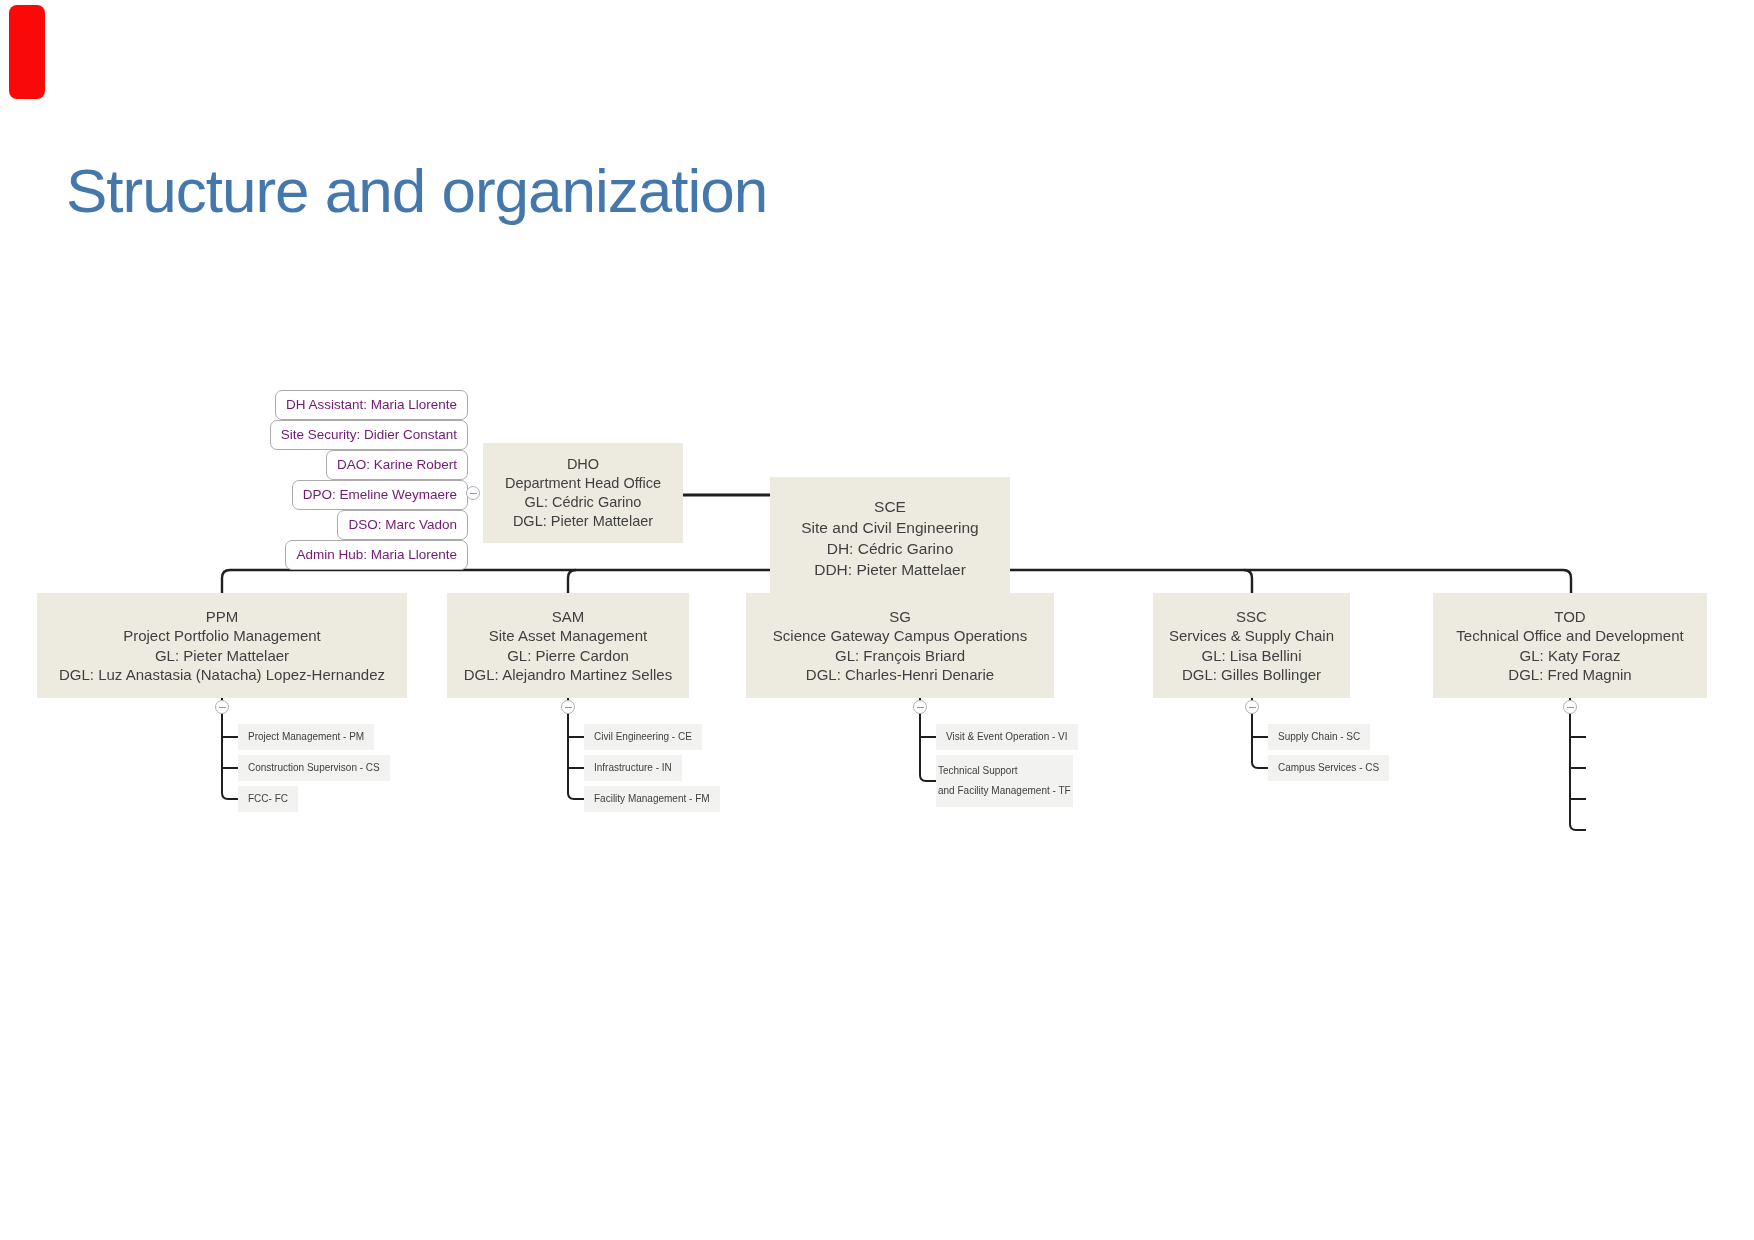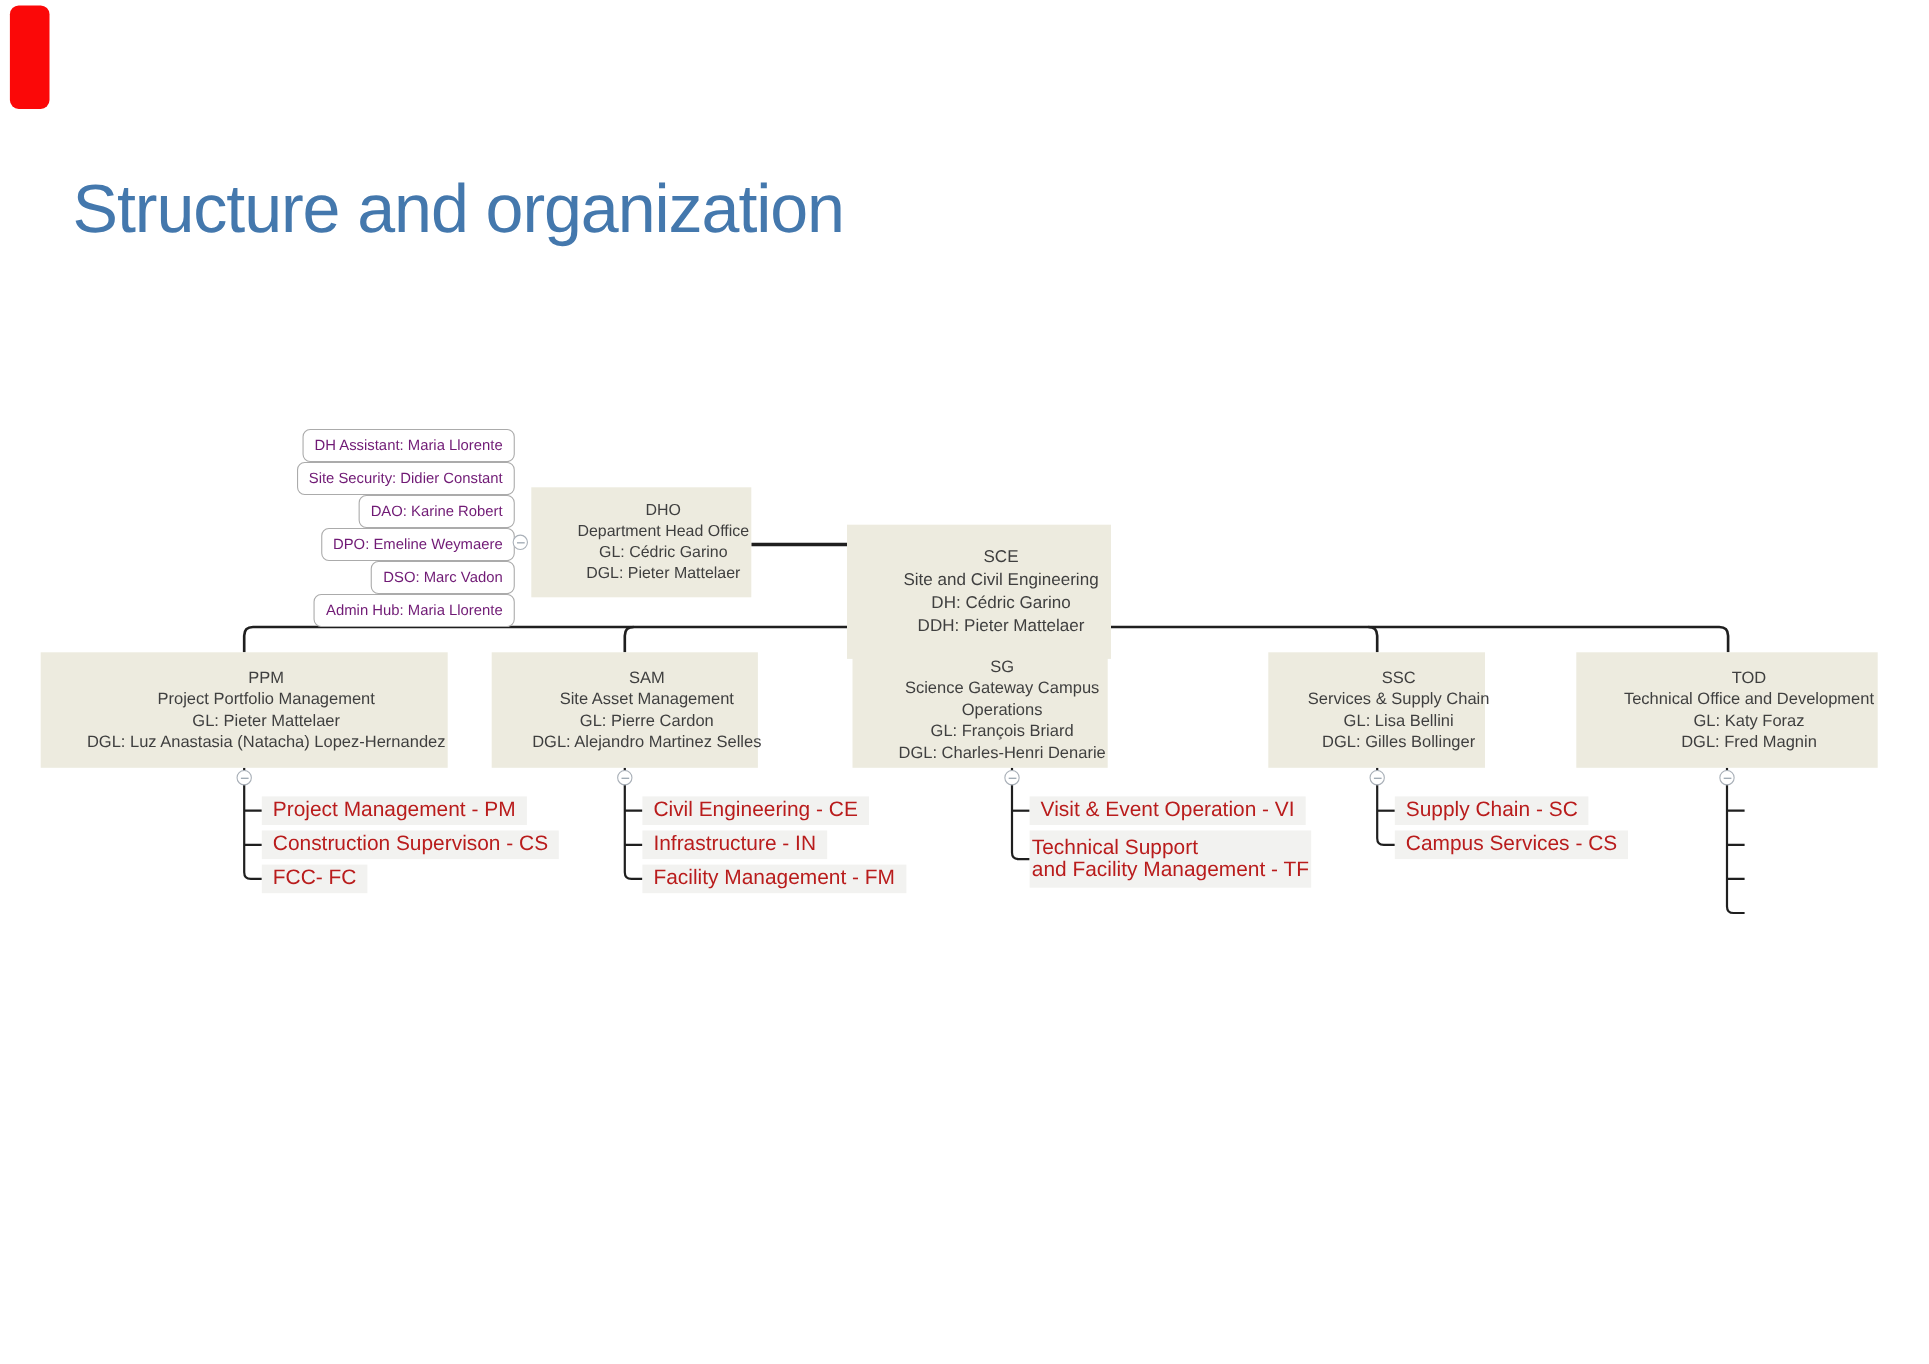--- a/index.html
+++ b/index.html
@@ -17,36 +17,36 @@
 
   
   .assist{position:absolute;right:1286px;height:30px;line-height:28px;
           padding:0 10px;background:#fff;border:1.3px solid #ababab;border-radius:7px;
           font-size:13.5px;color:#701a75;white-space:nowrap;box-sizing:border-box;}
   .a0{top:390px}.a1{top:420px}.a2{top:450px}.a3{top:480px}.a4{top:510px}.a5{top:540px}
 
   
   .box{position:absolute;background:#edebdf;display:flex;flex-direction:column;
        justify-content:center;text-align:center;color:#3f3f3f;}
-  .box div{width:100%;padding-left:20px;}
+  .box div{width:100%;}
   .dho{left:483px;top:443px;width:200px;height:100px;font-size:14.5px;line-height:19px;}
   .sce{left:770px;top:437px;width:240px;height:122px;font-size:15.5px;line-height:21px;margin-top:40px;}
   .dep{top:593px;height:105px;font-size:15px;line-height:19.5px;}
   .dep0{left:37px;width:370px}
   .dep1{left:447px;width:242px}
-  .dep2{left:775px;width:232px}
+  .dep2{left:746px;width:308px}
   .dep3{left:1153px;width:197px}
   .dep4{left:1433px;width:274px}
 
   
   .units{position:absolute;top:724px;display:flex;flex-direction:column;
          align-items:flex-start;gap:5px;}
   .u0{left:238px}.u1{left:584px}.u2{left:936px}.u3{left:1268px}.u4{left:1586px}
   .unit{background:#f2f2f0;height:26px;line-height:26px;padding:0 10px;
-        font-size:19px;color:#b91c1c;white-space:pre-line;}
+        font-size:10px;color:#404040;white-space:pre-line;}
   .unit.multiline{height:auto;line-height:20px;padding:6px 2px;}
 
   
   .collapse{position:absolute;width:14px;height:14px;border-radius:50%;
             background:#fff;border:1.2px solid #a9b0b8;box-sizing:border-box;
             display:flex;align-items:center;justify-content:center;cursor:pointer;}
   .collapse::after{content:"";display:block;width:7px;border-top:1.6px solid #8c98a4;}
   .c-dho{left:466px;top:486px;}
   .c-d0{left:215px;top:700px;}
   .c-d1{left:561px;top:700px;}

